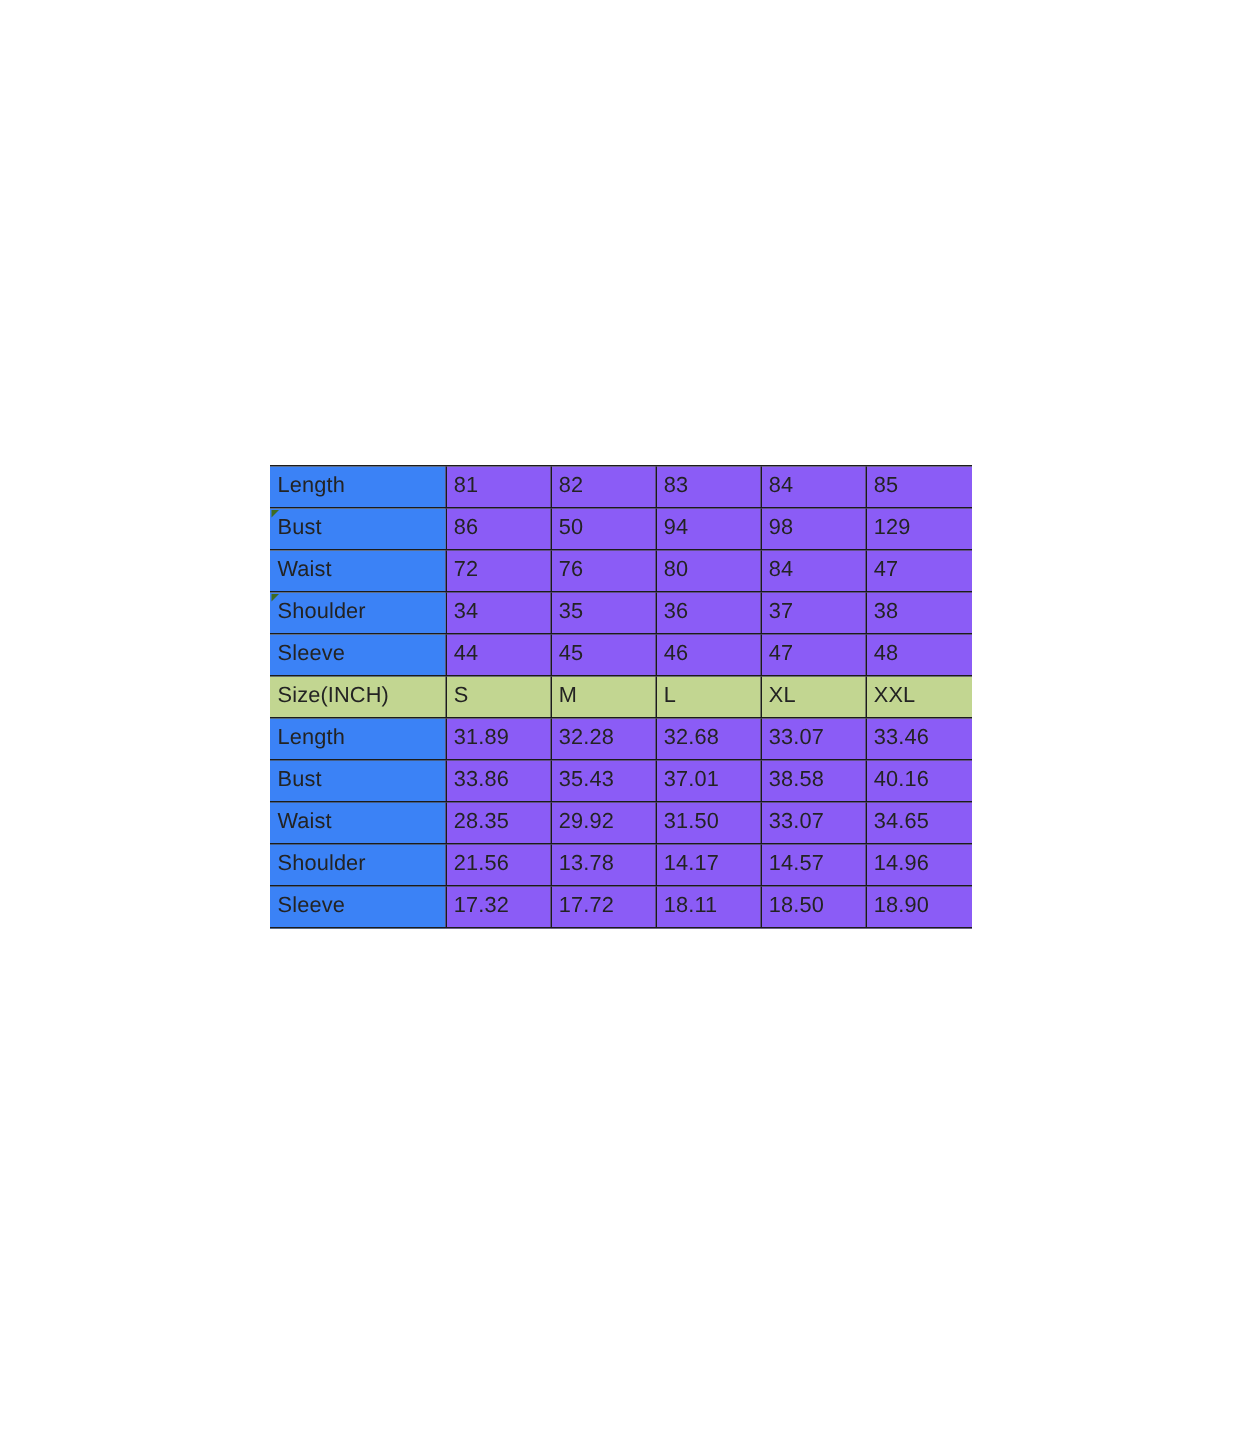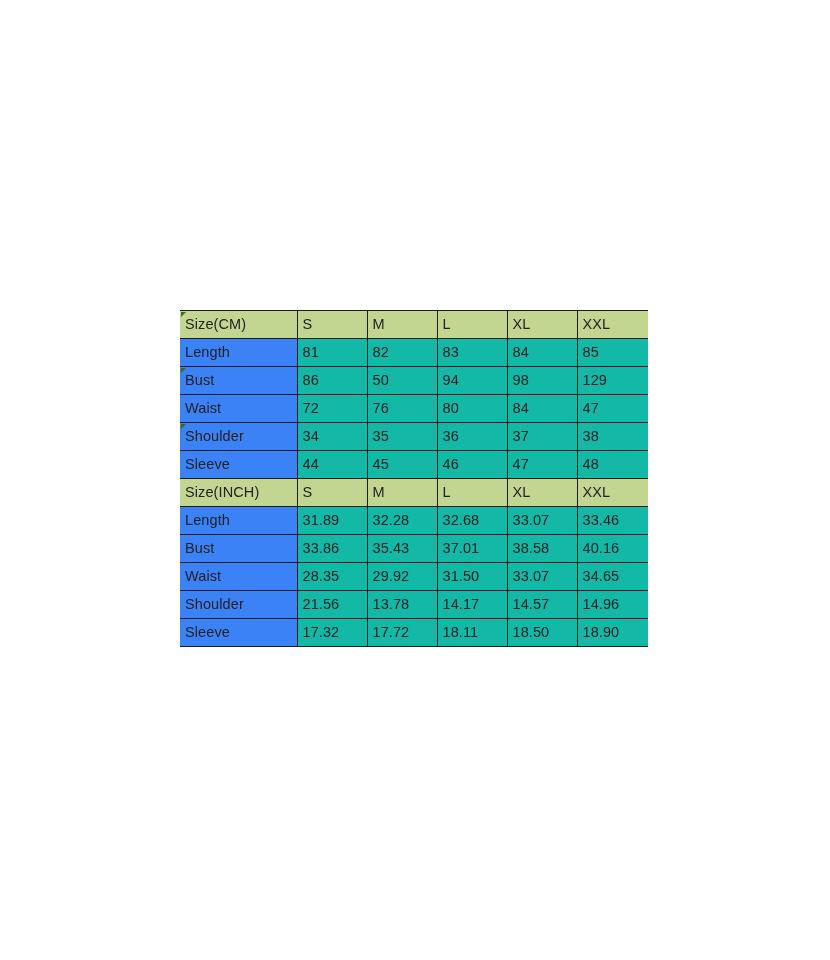--- a/index.html
+++ b/index.html
@@ -54,21 +54,21 @@
   }
 
   table.size-chart tr.header-row td {
     background: #c2d691;
   }
   table.size-chart tr.header-row td.label {
     background: #c2d691;
   }
 
   table.size-chart td.value {
-    background: #14b8a6;
+    background: #8b5cf6;
   }
 
   
   td.has-marker {
     position: relative;
   }
   td.has-marker .corner-marker {
     position: absolute;
     top: 1px;
     left: 1px;
@@ -86,28 +86,20 @@
   <table class="size-chart">
     <colgroup>
       <col class="c-label">
       <col class="c-data">
       <col class="c-data">
       <col class="c-data">
       <col class="c-data">
       <col class="c-last">
     </colgroup>
     <tbody>
-        <tr class="header-row">
-          <td class="label has-marker">Size(CM)<span class="corner-marker"></span></td>
-          <td class="value">S</td>
-          <td class="value">M</td>
-          <td class="value">L</td>
-          <td class="value">XL</td>
-          <td class="value">XXL</td>
-        </tr>
         <tr>
           <td class="label">Length</td>
           <td class="value">81</td>
           <td class="value">82</td>
           <td class="value">83</td>
           <td class="value">84</td>
           <td class="value">85</td>
         </tr>
         <tr>
           <td class="label has-marker">Bust<span class="corner-marker"></span></td>

